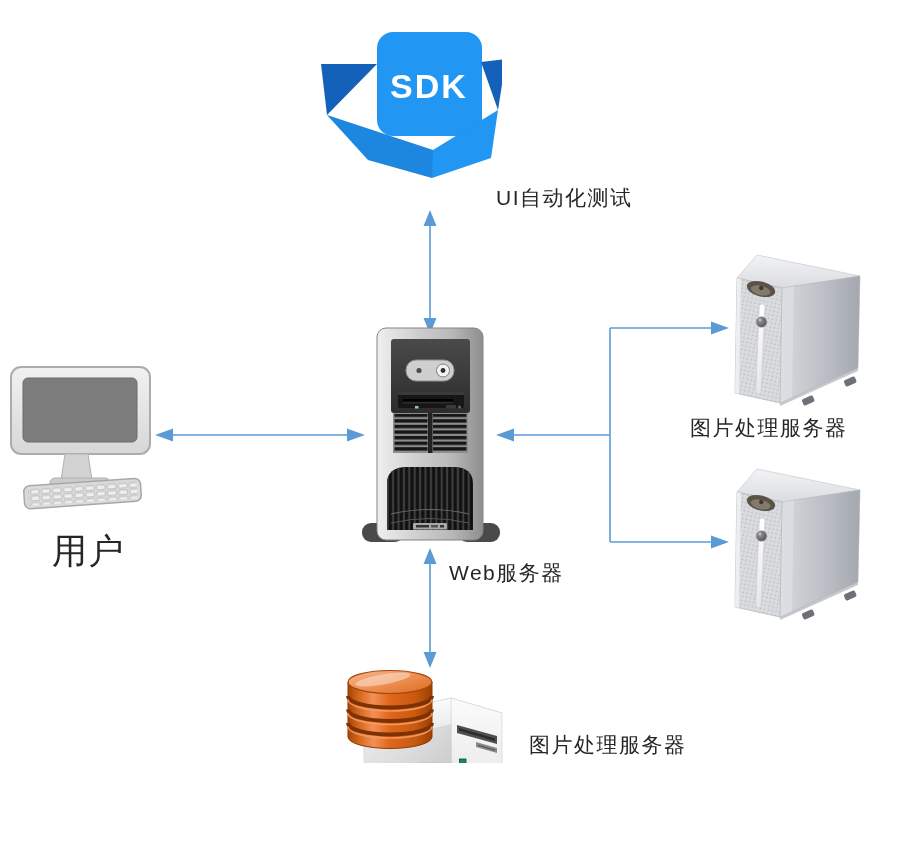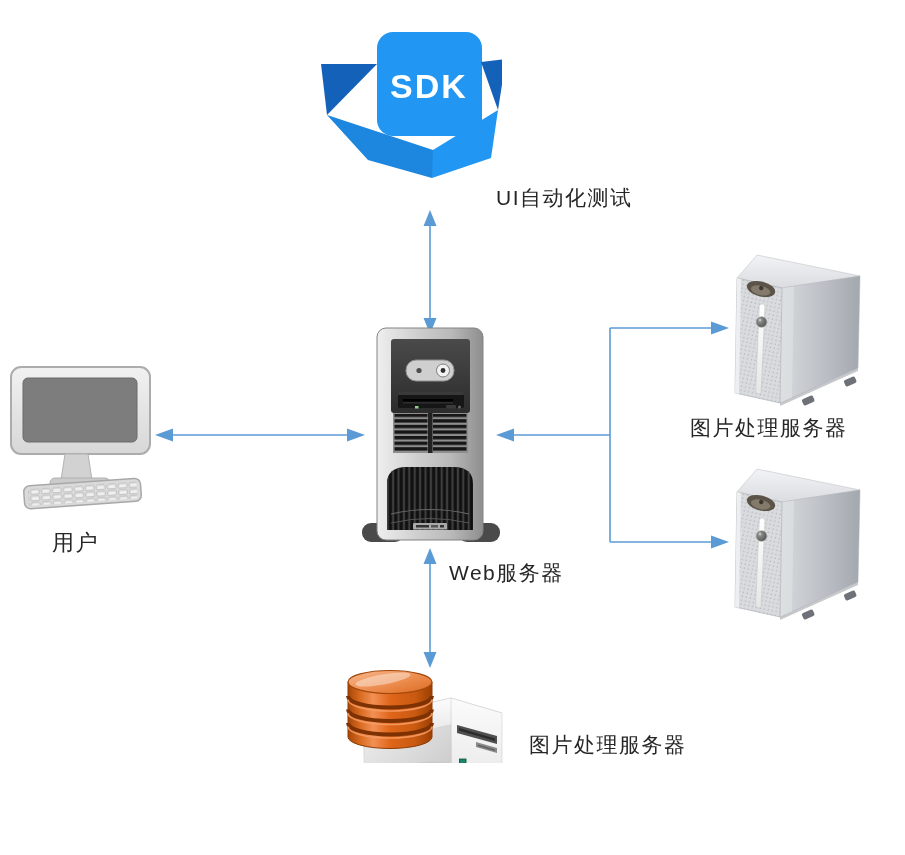--- a/index.html
+++ b/index.html
@@ -2,21 +2,21 @@
 <html style="--background: #FFFFFF; --arrow: #5B9BD5; --text: #262626; --sdk-blue: #2196F3; --sdk-dark-blue: #1361B8; --database-orange: #DD6317;"><head>
 <meta charset="utf-8">
 <style>
   html,body{margin:0;padding:0;background:#fff;}
   .canvas{position:relative;width:905px;height:763px;background:var(--background,#fff);overflow:hidden;
           font-family:"Liberation Sans","DejaVu Sans",sans-serif;}
   .abs{position:absolute;}
   .lbl{position:absolute;color:var(--text,#262626);white-space:nowrap;letter-spacing:1.5px;
        font-family:"Liberation Sans","DejaVu Sans",sans-serif;font-weight:400;}
   .lbl-24{font-size:21px;}
-  .lbl-26{font-size:22px;}
+  .lbl-26{font-size:35px;}
   .edge{stroke:var(--arrow,#5B9BD5);stroke-width:1.6;fill:none;}
   .ehead{fill:var(--arrow,#5B9BD5);stroke:none;}
   .sdk-main{fill:var(--sdk-blue,#2196F3);}
   .sdk-dark{fill:var(--sdk-dark-blue,#1361B8);}
   svg{display:block;}
 </style>
 </head>
 <body>
 
 <div class="canvas">

